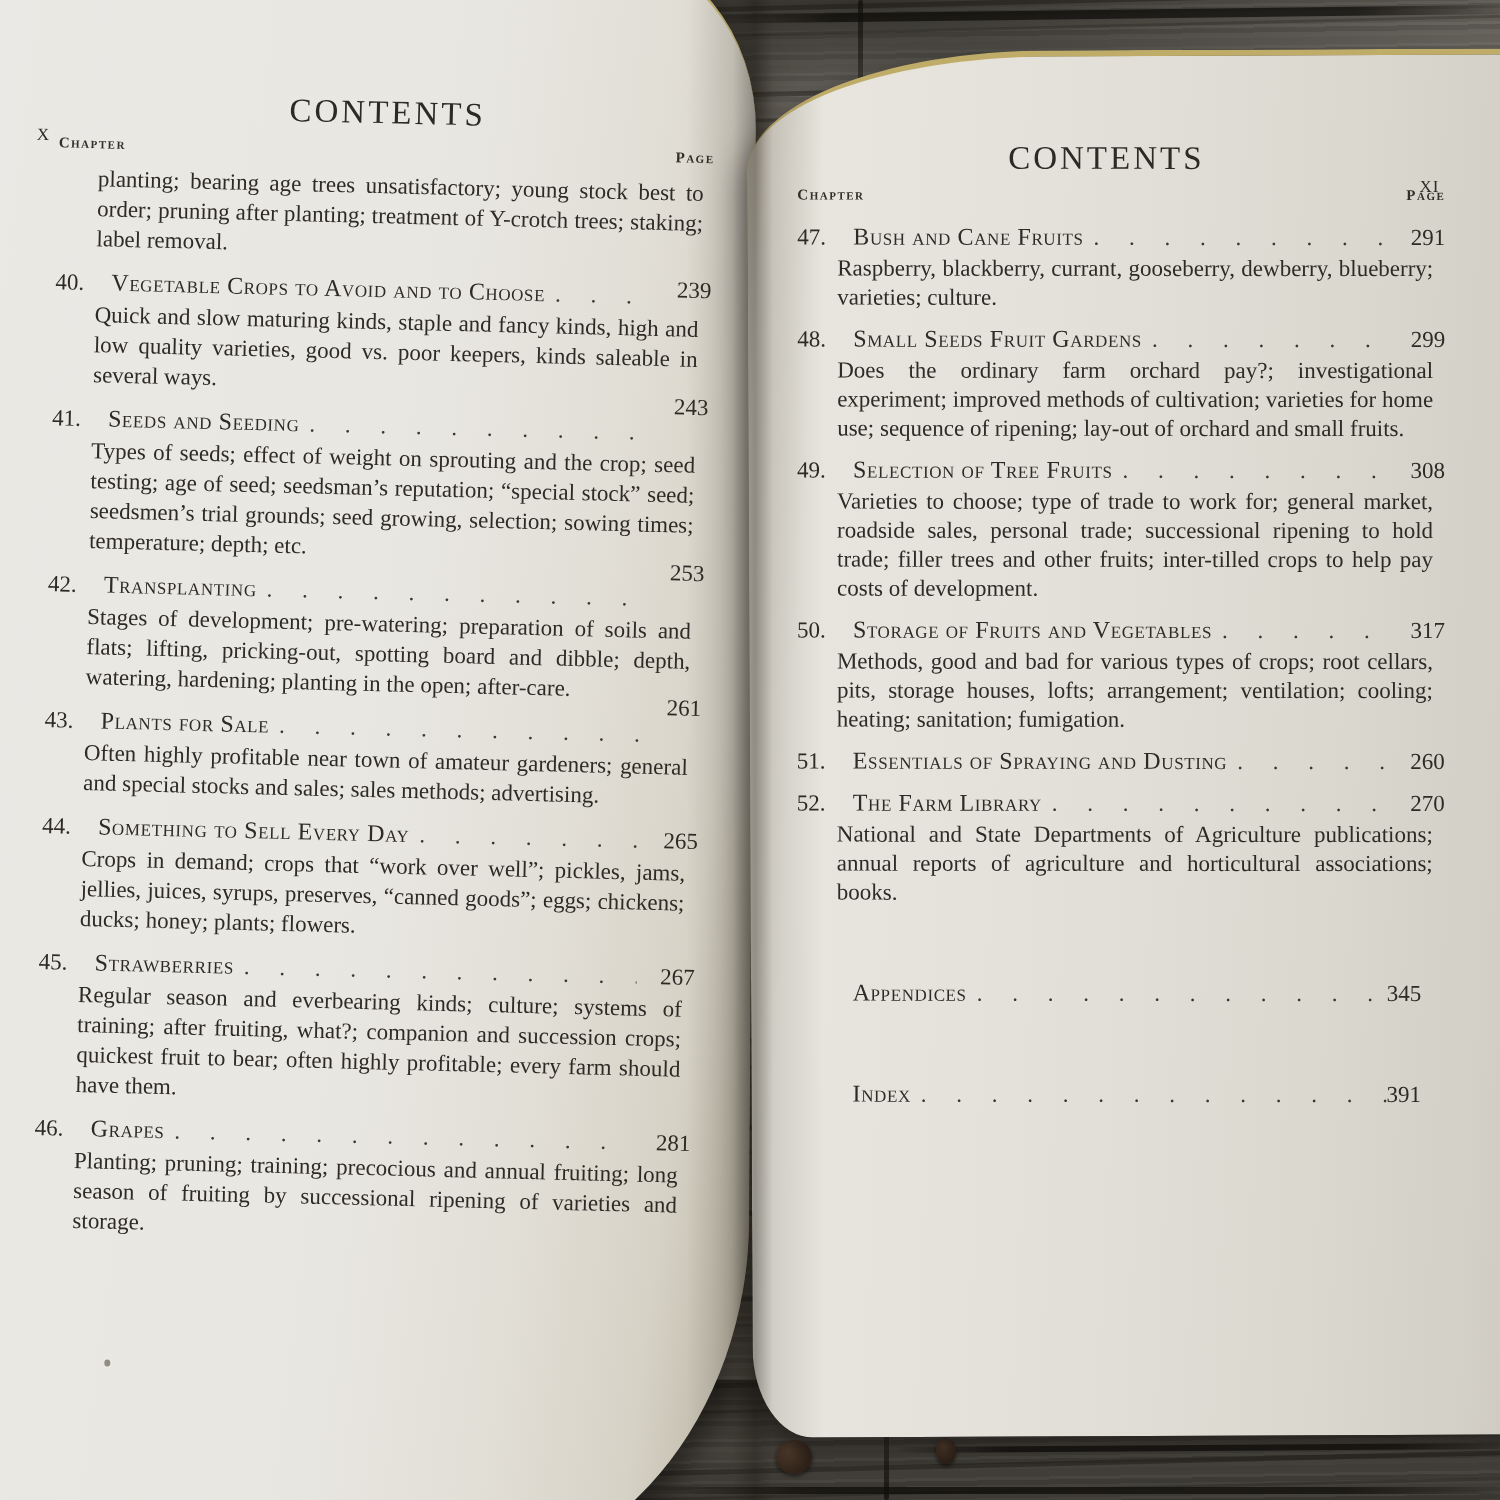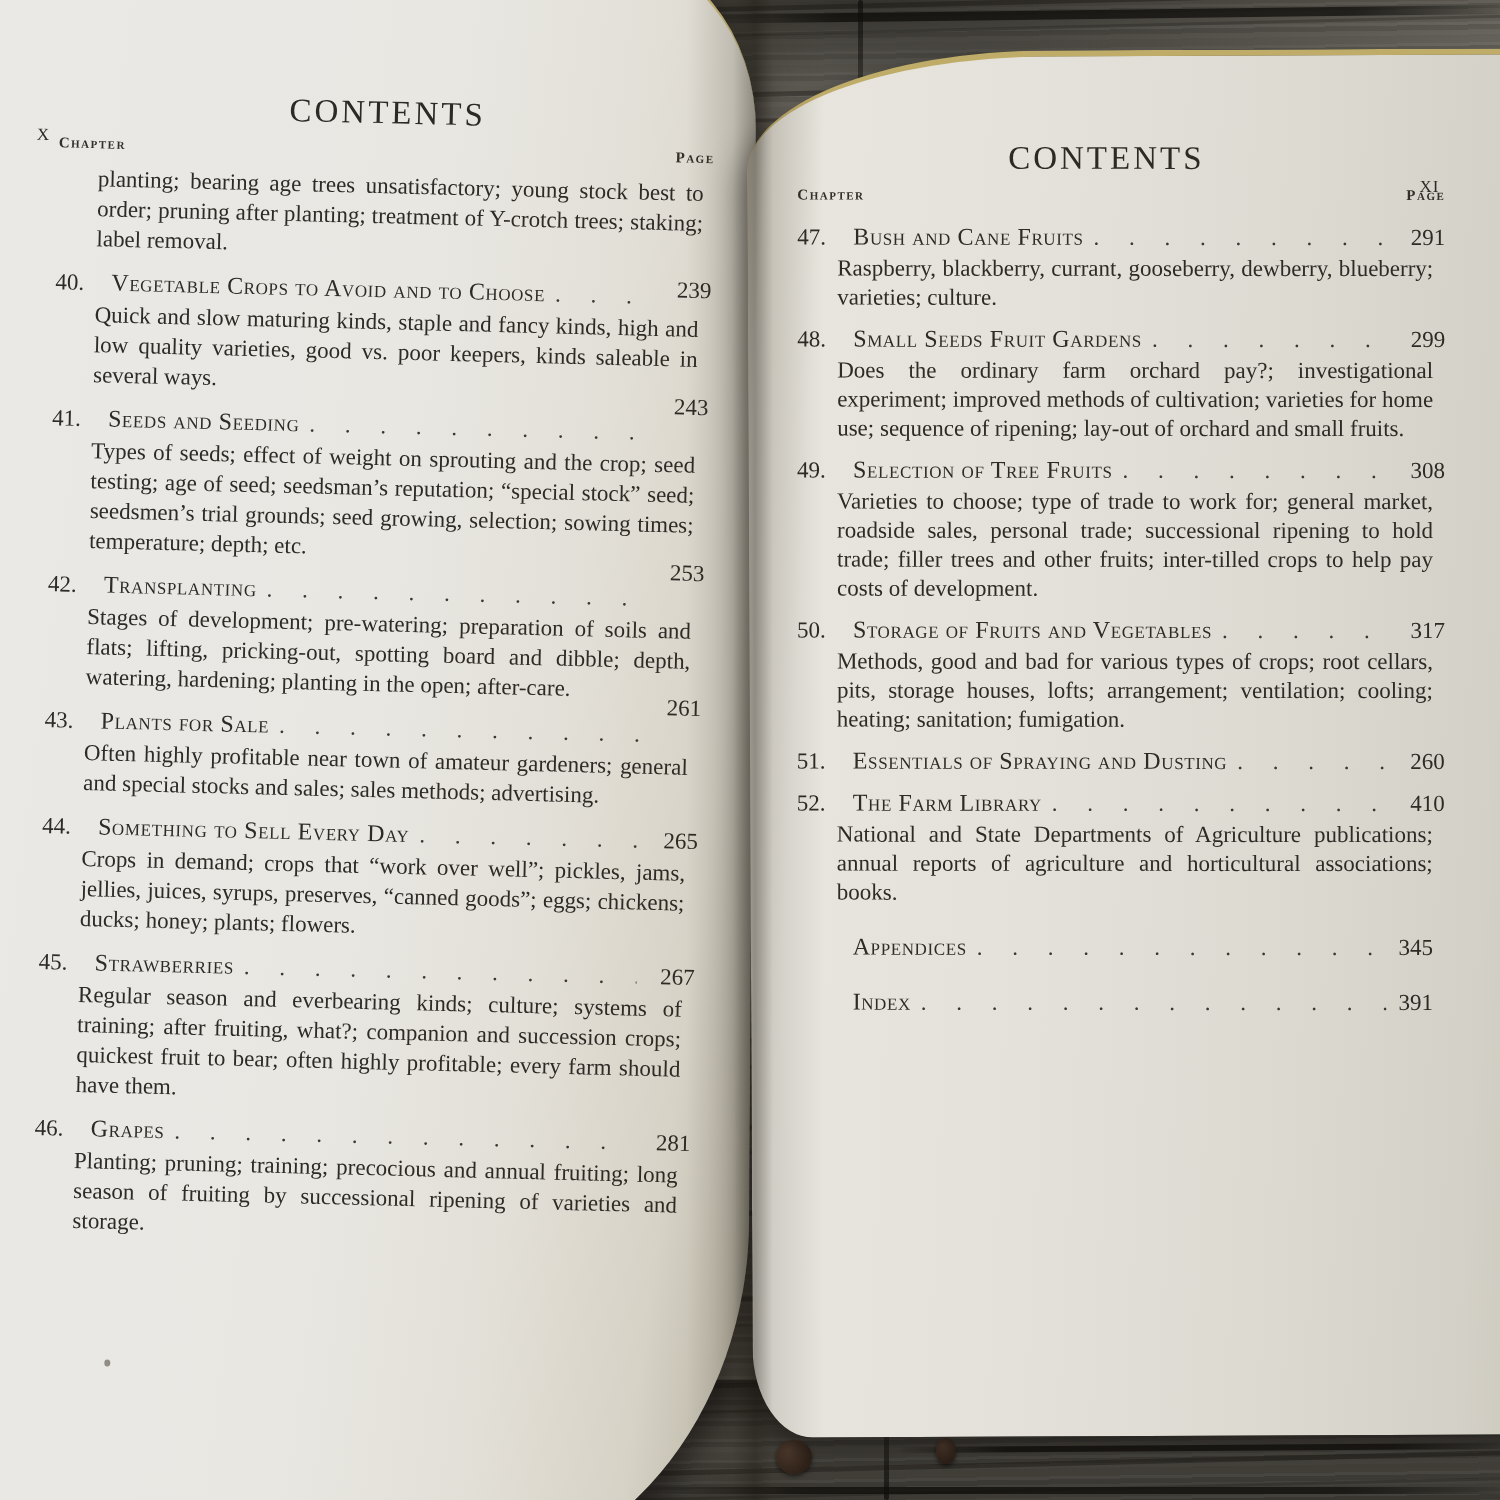--- a/index.html
+++ b/index.html
@@ -93,21 +93,21 @@
   
   .content.left .entry:nth-of-type(1) .pg{transform:translateY(-4px);}
   .content.left .entry:nth-of-type(2) .pg{transform:translateY(-9px);}
   .content.left .entry:nth-of-type(3) .pg{transform:translateY(-3px);}
   .content.left .entry:nth-of-type(4) .pg{transform:translateY(-7px);}
   .content.left .entry:nth-of-type(5) .pg{transform:translateY(-26px);}
   .content.left .entry:nth-of-type(6) .pg{transform:translateY(-26px);}
   .content.left .entry:nth-of-type(7) .pg{transform:translateY(-27px);}
   .back-row{display:flex;align-items:baseline;margin:26px 0 0 56px;}
   .back-row .title{flex:0 0 auto;font-variant:small-caps;letter-spacing:.6px;font-size:24px;}
-  .back-row .pg{flex:0 0 58px;text-align:center;}
+  .back-row .pg{flex:0 0 58px;text-align:left;margin-top:46px;}
   .fleck{position:absolute;left:178px;top:1408px;width:6px;height:7px;
          background:#6b665c;border-radius:50%;opacity:.7;}
 </style>
 </head>
 <body>
 
 <div class="stage">
 
   <div class="wood"></div>
   <div class="wood-shade-top"></div>
@@ -261,21 +261,21 @@
           <span class="leader">. . . . . . . . . . . . . . . . . . . . . . . . . . . . . . . . . . . . . . . .</span>
           <span class="pg">260</span>
         </div>
       </div>
 
       <div class="entry">
         <div class="head">
           <span class="num">52.</span>
           <span class="title">The Farm Library</span>
           <span class="leader">. . . . . . . . . . . . . . . . . . . . . . . . . . . . . . . . . . . . . . . .</span>
-          <span class="pg">410</span>
+          <span class="pg">270</span>
         </div>
         <p class="desc">National and State Departments of Agriculture publications; annual reports of agriculture and horticultural associations; books.</p>
       </div>
 
       <div class="back-row">
         <span class="title">Appendices</span>
         <span class="leader">. . . . . . . . . . . . . . . . . . . . . . . . . . . . . . . . . . . . . . . .</span>
         <span class="pg">345</span>
       </div>
       <div class="back-row">

